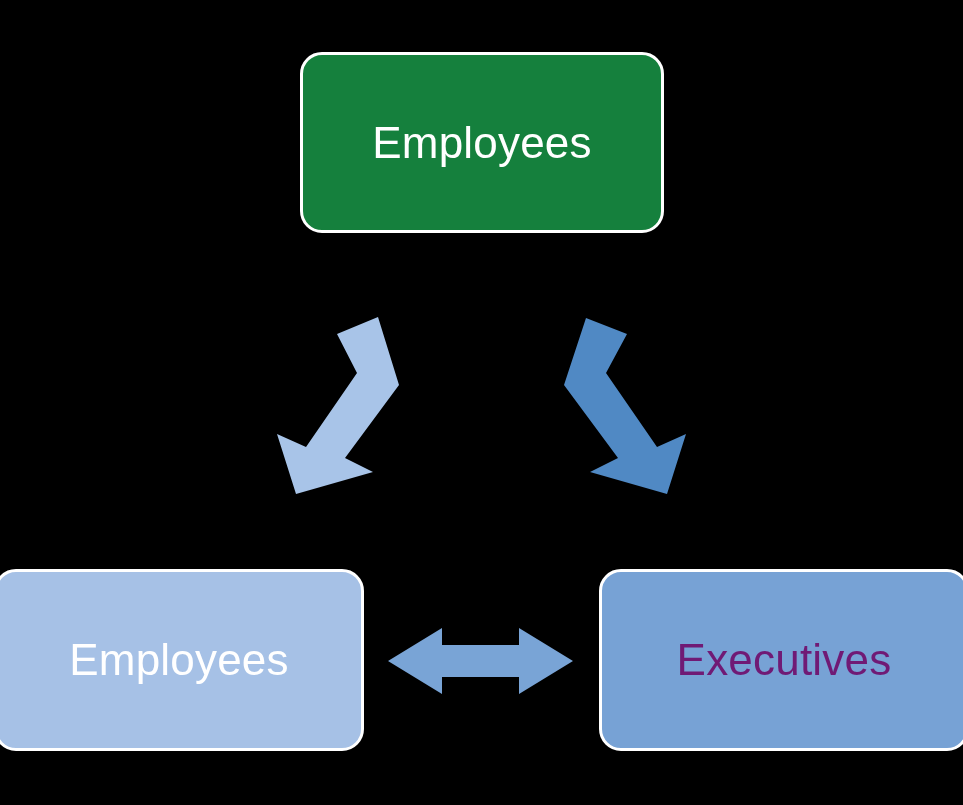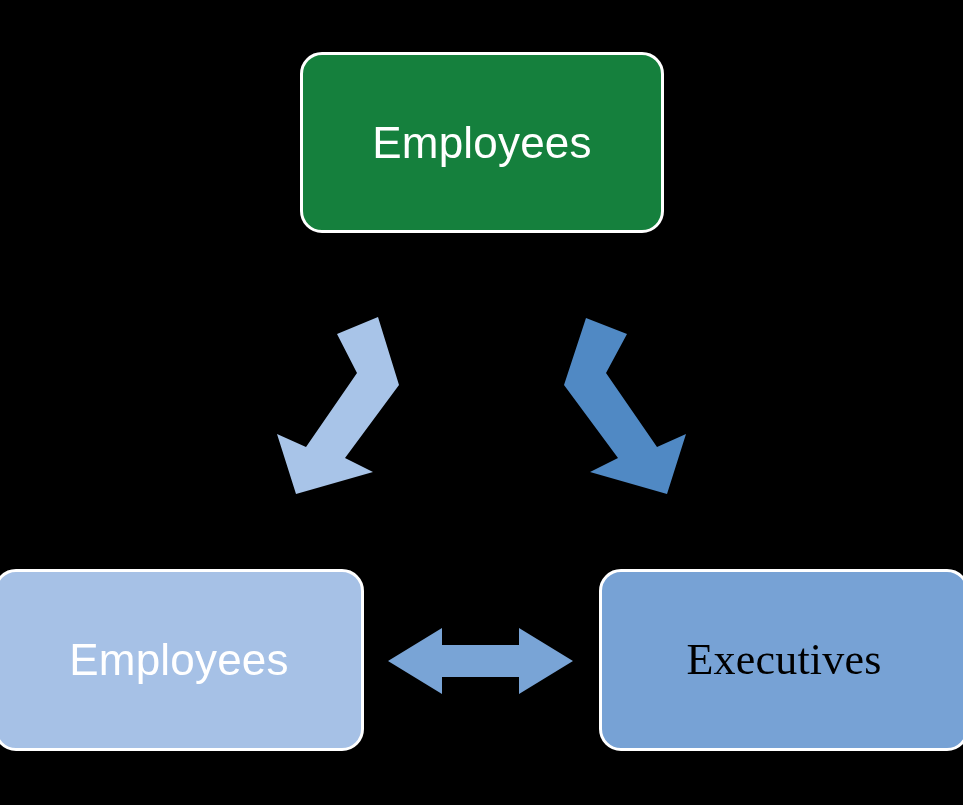--- a/index.html
+++ b/index.html
@@ -82,16 +82,16 @@
 
   <div class="node" id="node-employees" style="background: #15803d; border-color: rgb(255, 255, 255);">
     <span class="node-label" style="color: rgb(255, 255, 255);">Employees</span>
   </div>
 
   <div class="node" id="node-regulators" style="background: rgb(166, 193, 230); border-color: rgb(255, 255, 255);">
     <span class="node-label" style="color: rgb(255, 255, 255);">Employees</span>
   </div>
 
   <div class="node" id="node-executives" style="background: rgb(119, 162, 213); border-color: rgb(255, 255, 255);">
-    <span class="node-label" style="color: #000000; font-family: Liberation Serif, serif;">Executives</span>
+    <span class="node-label" style="color: #701a75;">Executives</span>
   </div>
 
 </div>
 
 </body></html>

